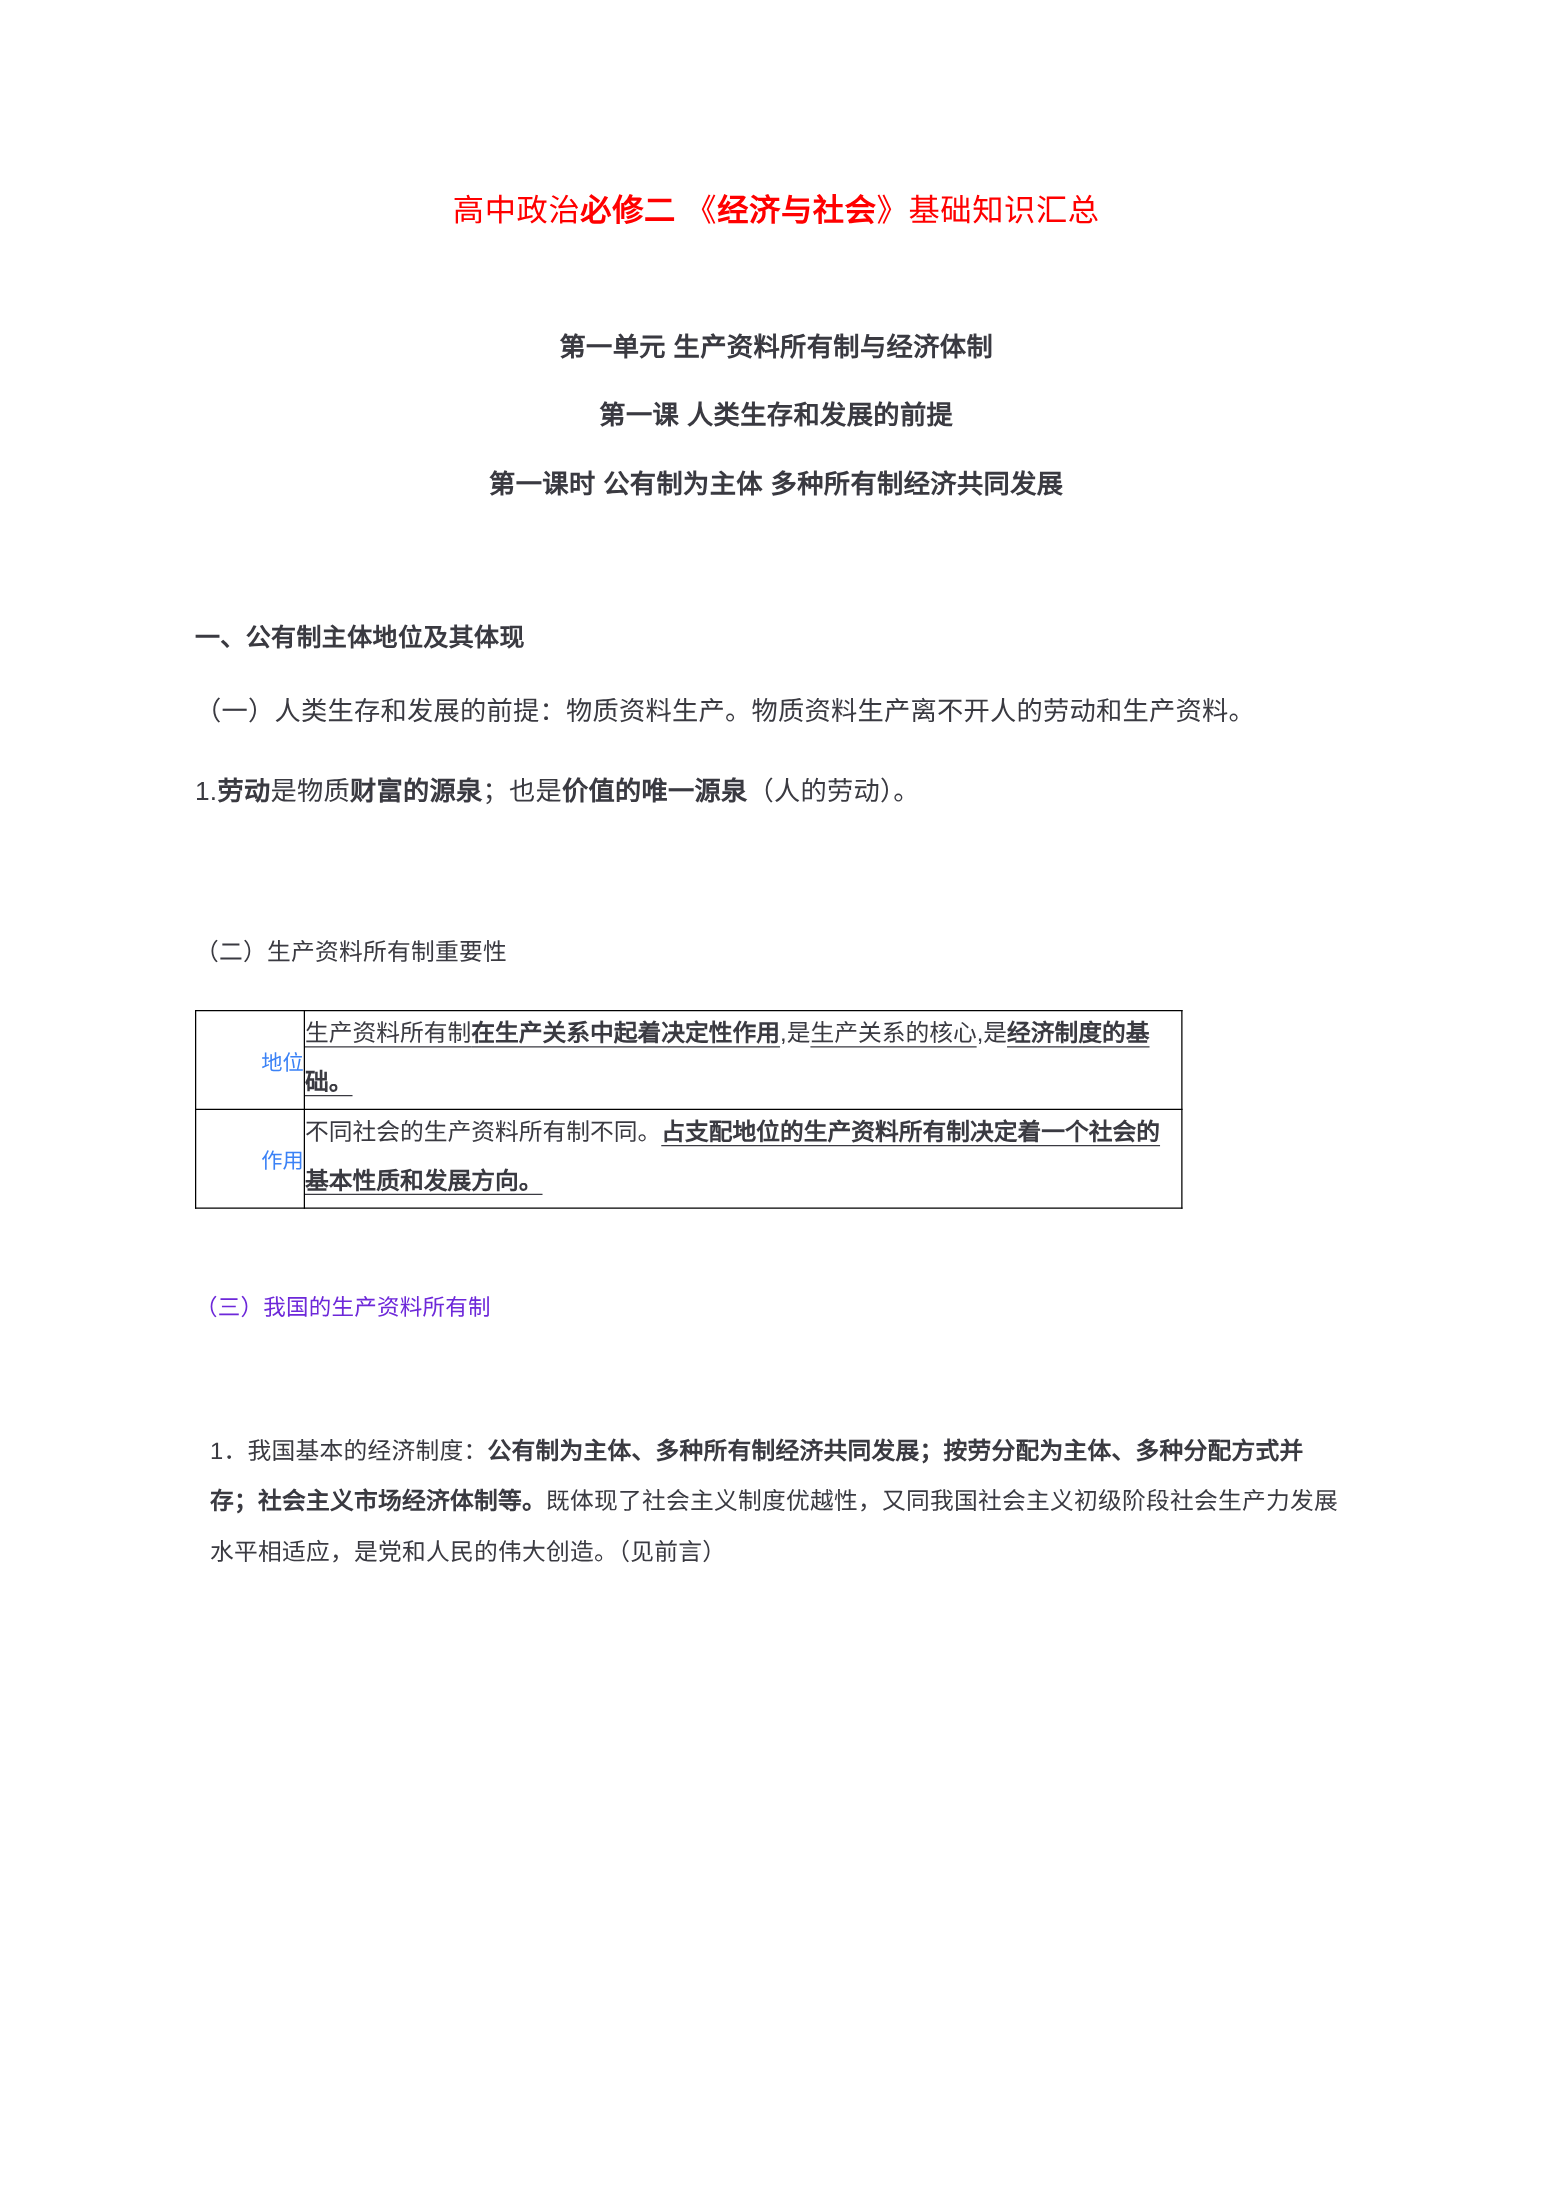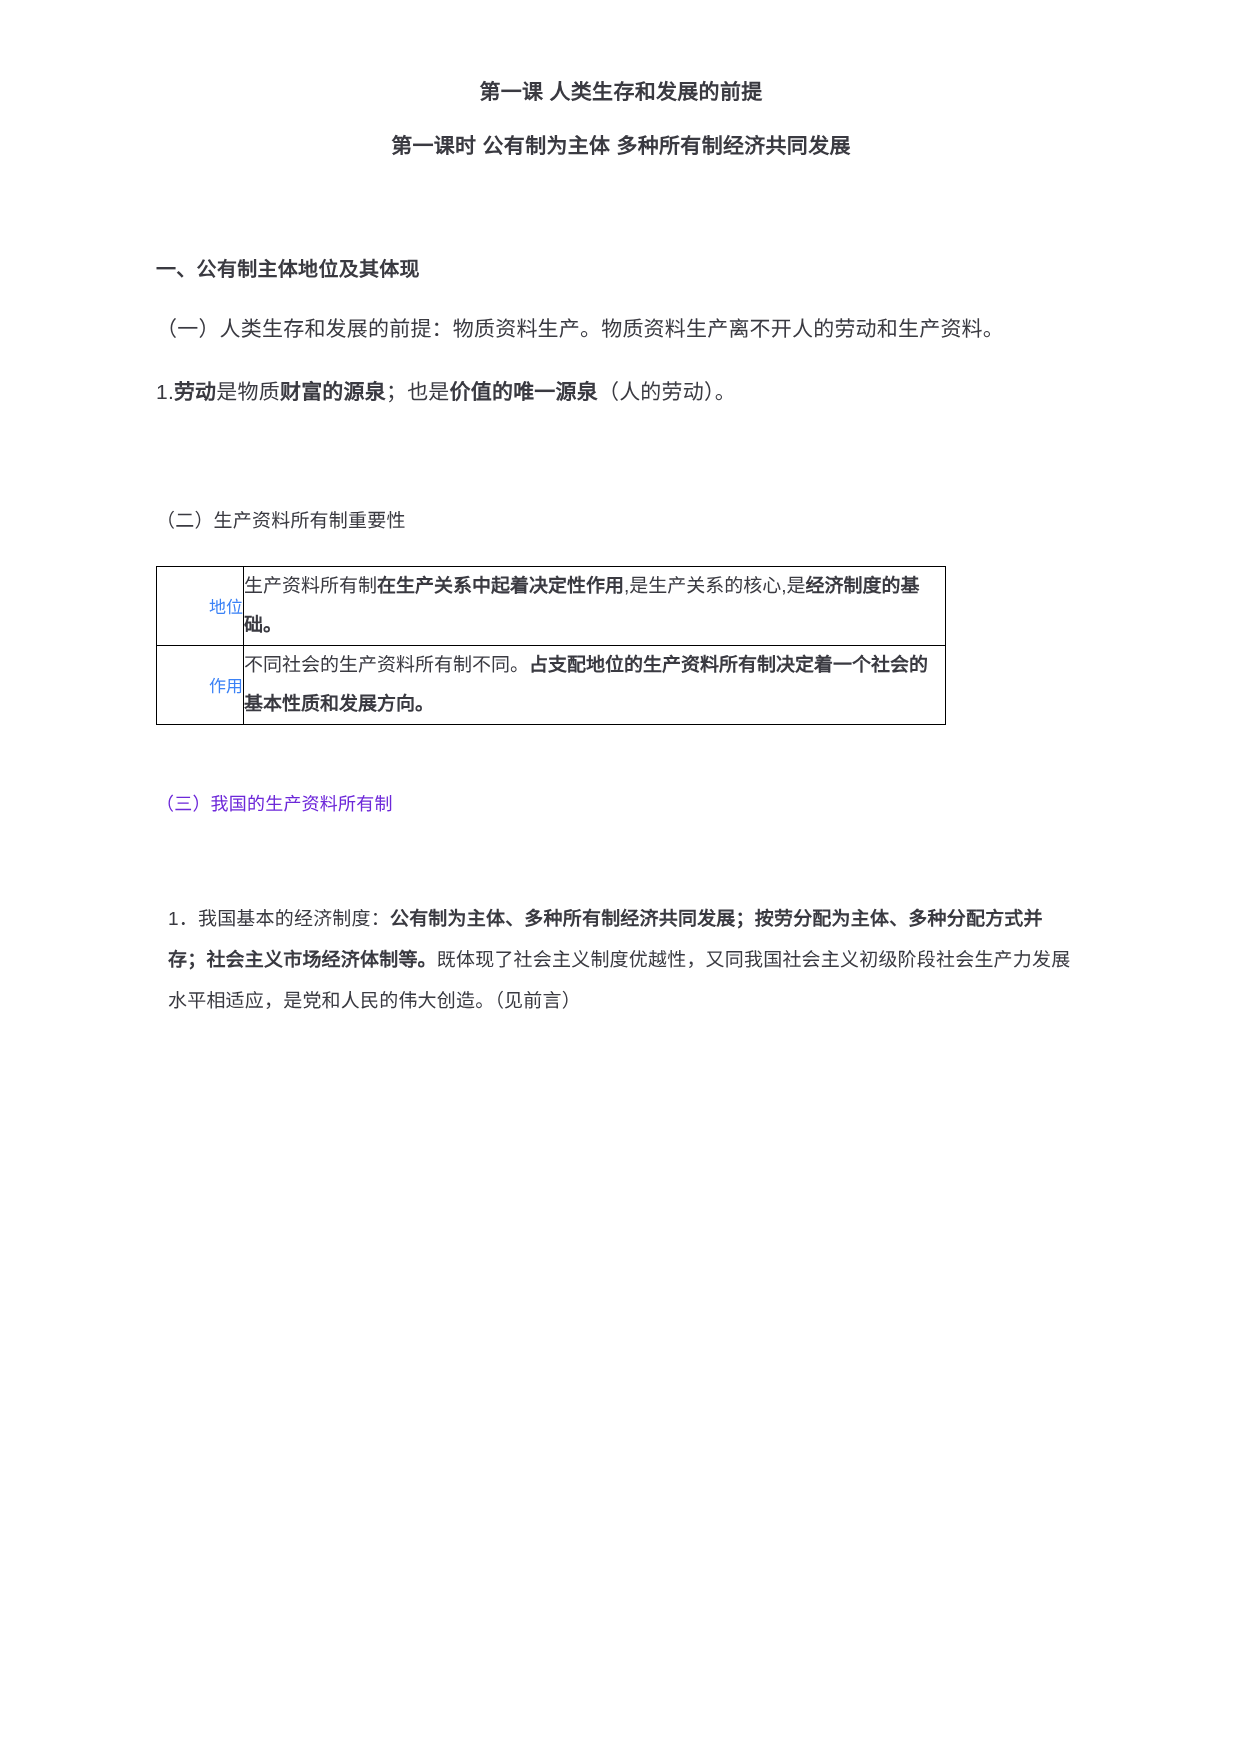--- a/index.html
+++ b/index.html
@@ -102,21 +102,21 @@
     color: #3b82f6;
     padding: 4px 6px;
   }
   td.content-cell {
     padding: 14px 12px 18px 12px;
     font-size: 19px;
     line-height: 2.05;
     color: #3a3a41;
   }
   td.content-cell b { font-weight: 700; }
-  .u { text-underline-offset: 4px; }
+  .u { text-decoration: underline; text-underline-offset: 4px; }
 
   
   .para-block { padding-top: 60px; }
   .para-block p {
     font-size: 18px;
     color: #6d28d9;
     line-height: 2.15;
     margin: 0;
     letter-spacing: 0.2px;
   }
@@ -127,22 +127,26 @@
     padding-top: 64px;
     letter-spacing: 0.2px;
   }
 </style>
 </head>
 <body>
 
 <div class="page">
   <div class="content">
 
+    <h1 class="doc-title">
+      <span>高中政治</span><b>必修二</b><span>  《</span><b>经济与社会</b><span>》基础知识汇总</span>
+    </h1>
 
     <div class="heading-block">
+      <div class="center-head">第一单元  生产资料所有制与经济体制</div>
       <div class="center-head">第一课  人类生存和发展的前提</div>
       <div class="center-head">第一课时 公有制为主体 多种所有制经济共同发展</div>
     </div>
 
     <h2 class="sec-title">一、公有制主体地位及其体现</h2>
 
     <p class="body-line">（一）人类生存和发展的前提：物质资料生产。物质资料生产离不开人的劳动和生产资料。</p>
 
     <p class="body-line">
       <span>1.</span><b>劳动</b><span>是物质</span><b>财富的源泉</b><span>；也是</span><b>价值的唯一源泉</b><span>（人的劳动）。</span>

